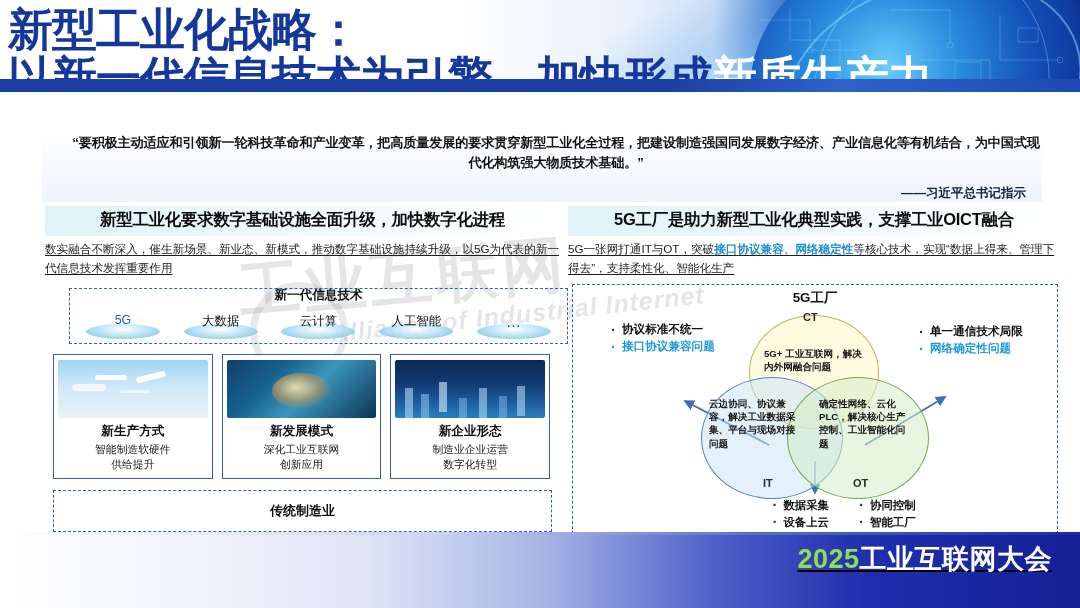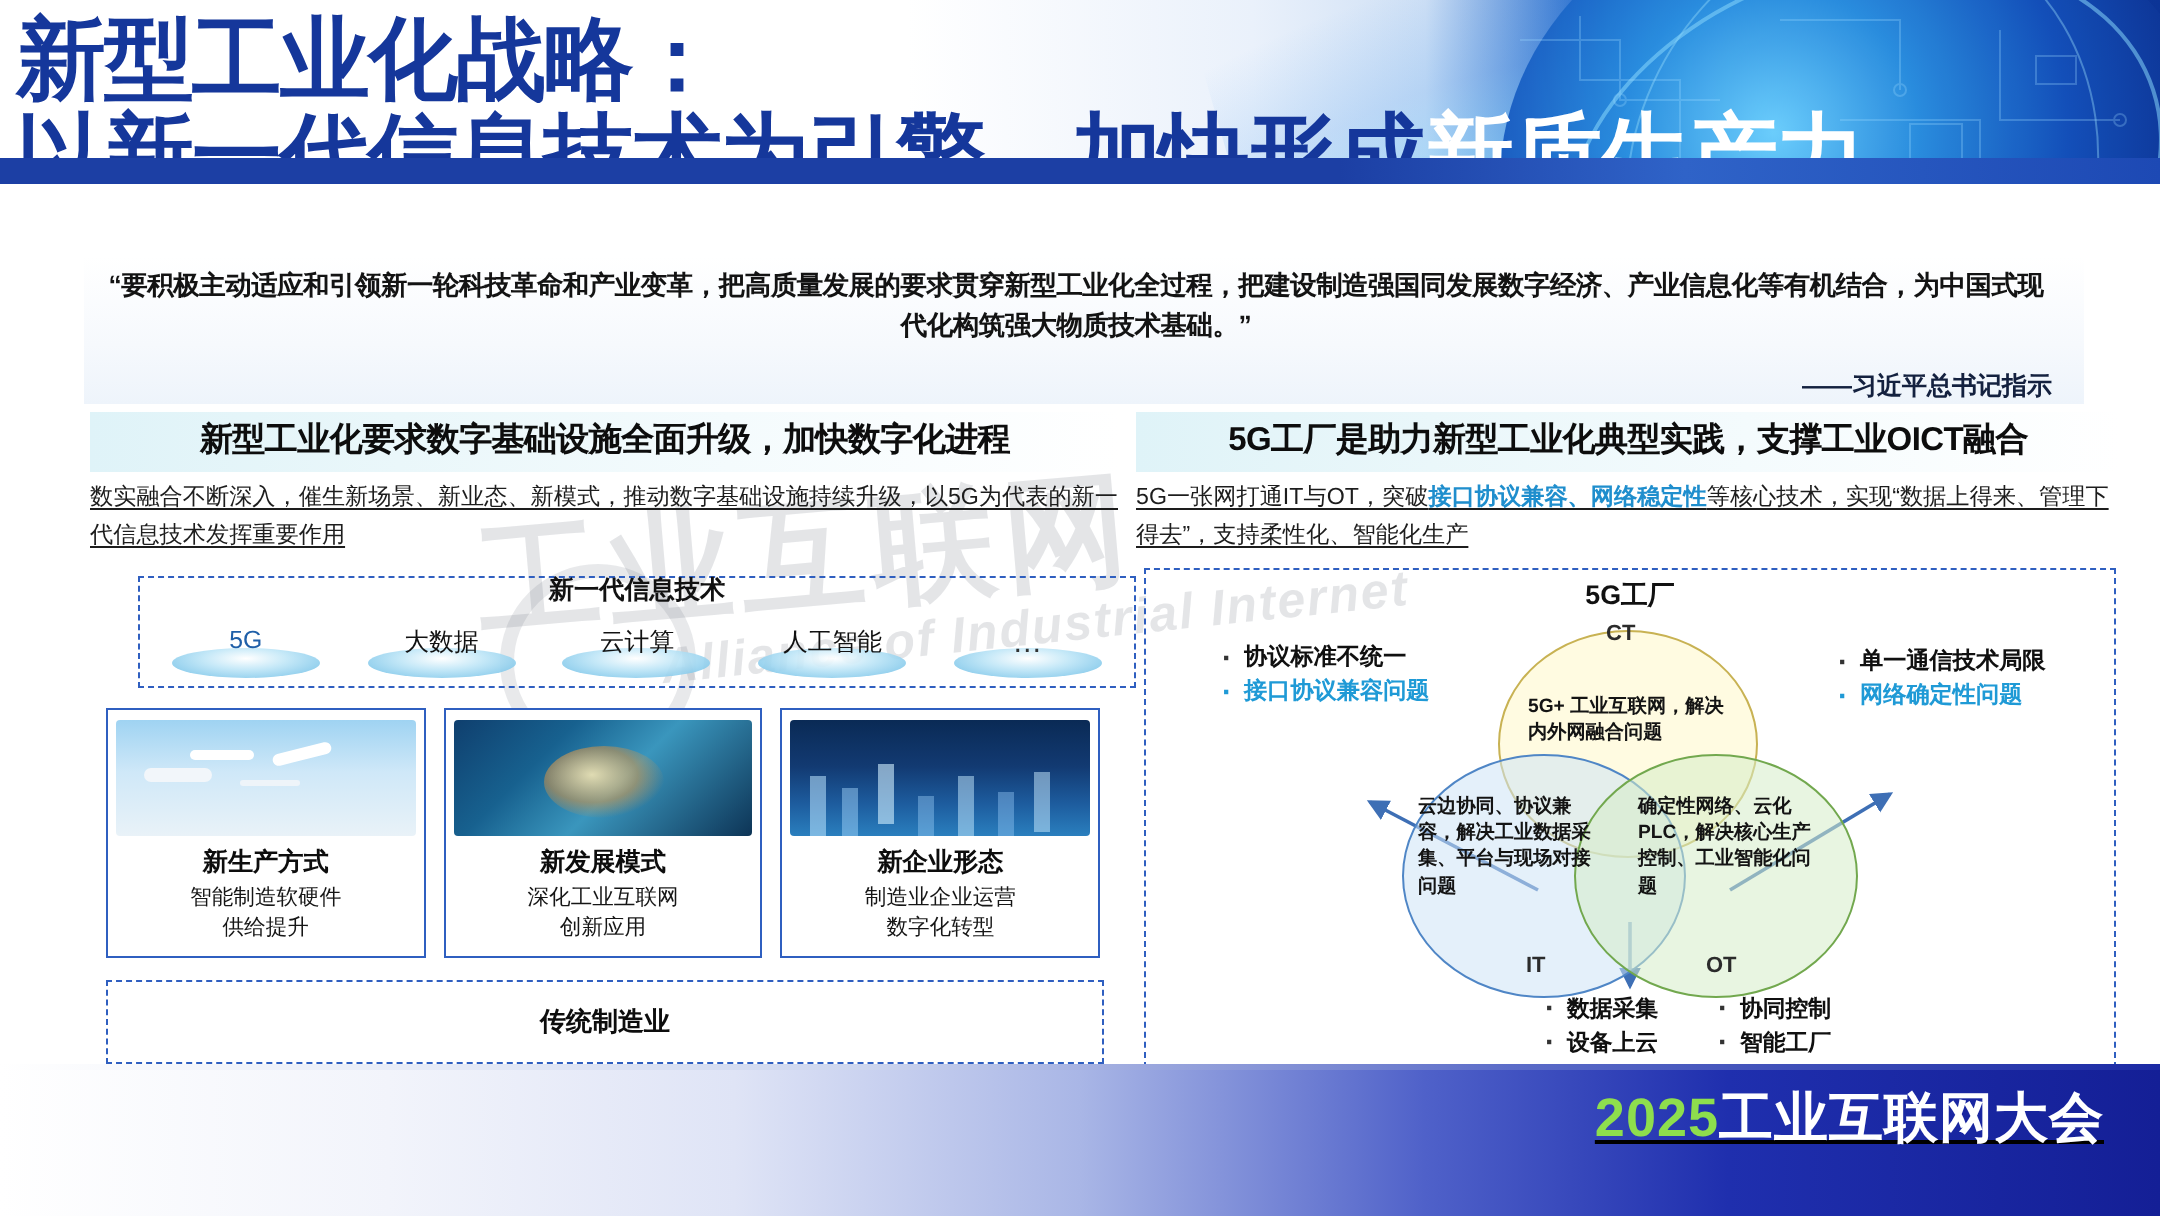--- a/index.html
+++ b/index.html
@@ -26,21 +26,21 @@
   .t-l1{display:block;color:#15379b;}
   .t-l2{display:block;}
   .t-l2 .dark{color:#15379b;}
   .t-l2 .light{color:#ffffff;}
   .hdr-bottombar{position:absolute;left:0;bottom:0;width:1080px;height:13px;
     background:linear-gradient(90deg,#1c3fa4 0%,#1c3fa4 62%,#2f63c8 78%,#1d49b4 100%);}
 
   
   .quote-wrap{position:absolute;left:42px;top:128px;width:1000px;height:74px;
     background:linear-gradient(180deg,#ffffff 0%,#f6f9fd 60%,#eef4fb 100%);}
-  .quote-text{position:absolute;left:6px;top:5px;width:980px;text-align:center;
+  .quote-text{position:absolute;left:24px;top:5px;width:980px;text-align:center;
     font-size:13.2px;font-weight:bold;color:#131313;line-height:1.55;letter-spacing:-.2px;}
   .quote-src{position:absolute;right:16px;top:57px;font-size:12.5px;font-weight:bold;color:#14213f;}
 
   
   .col{position:absolute;top:206px;height:330px;}
   .col-left{left:45px;width:515px;}
   .col-right{left:568px;width:492px;}
 
   .sec-head{position:relative;height:30px;
     background:linear-gradient(90deg,#dff3f8 0%,#eaf7fa 30%,#f4fbfd 62%,#ffffff 100%);}

